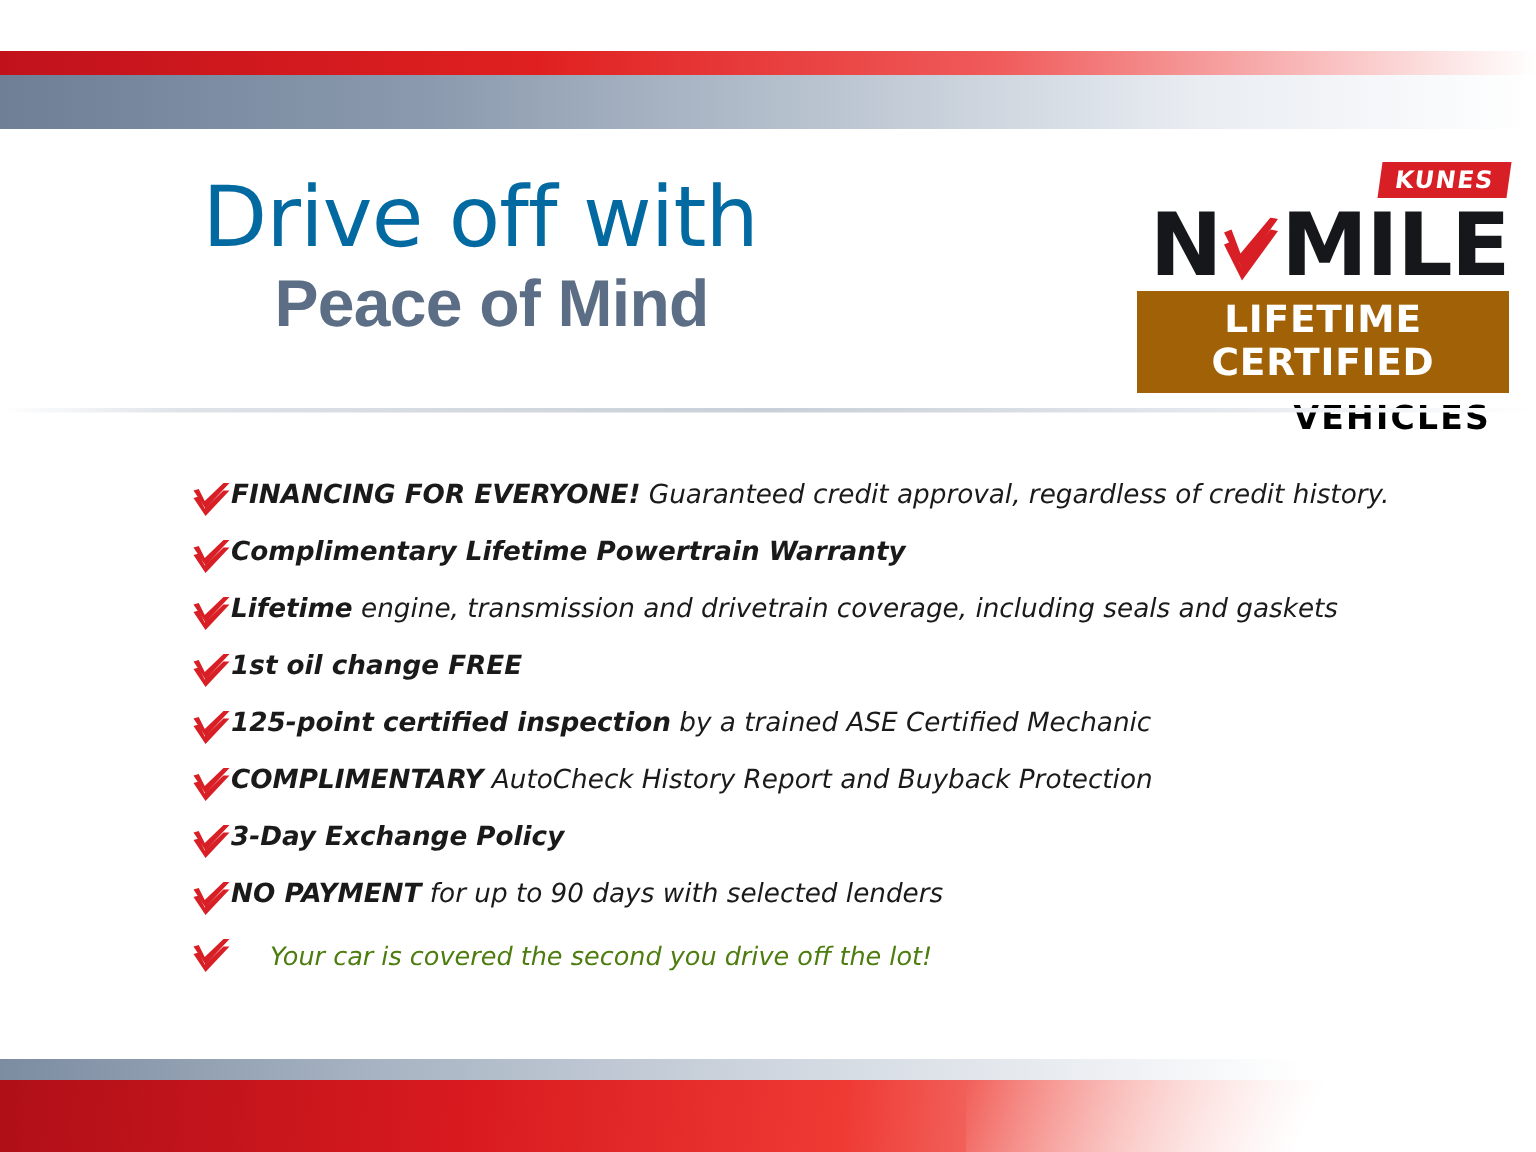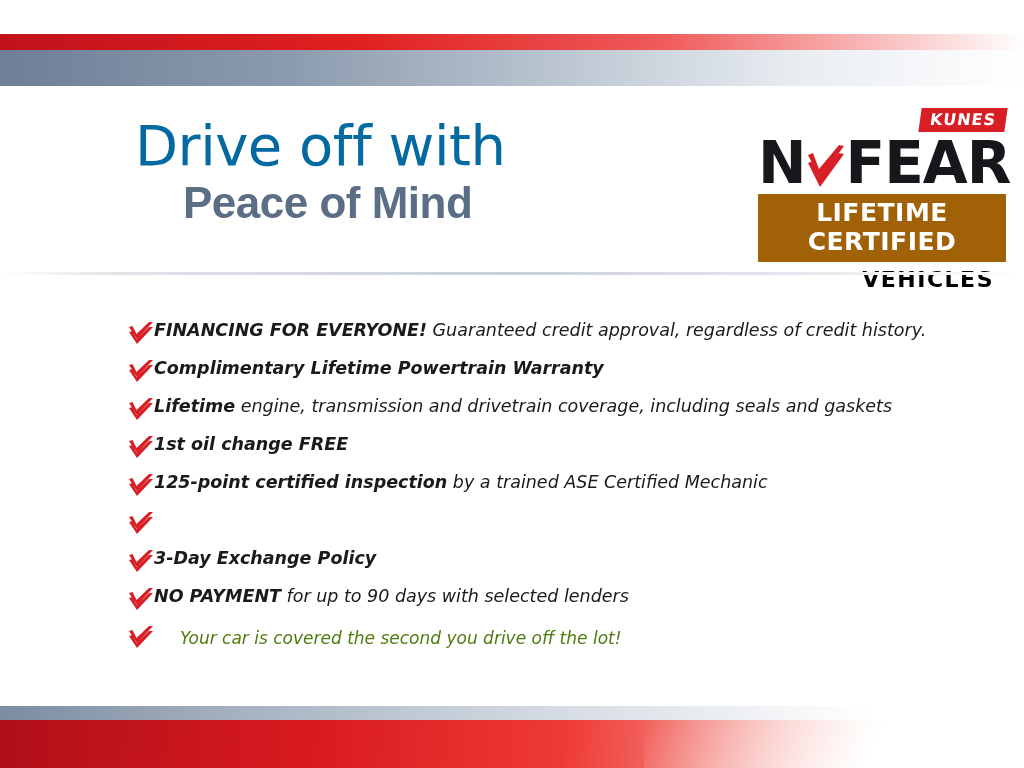--- a/index.html
+++ b/index.html
@@ -225,21 +225,21 @@
     <div class="headline-line1">Drive off with</div>
     <div class="headline-line2">Peace of Mind</div>
   </div>
 
   <div class="logo">
     <span class="logo-kunes">KUNES</span>
     <div class="logo-nofear">
       <span>N</span><span class="check-mark"><svg width="40" height="44" viewBox="0 0 40 44">
             <path d="M2 10 L14 34 L38 1 L33 0 L13 24 L7 8 Z" fill="#d81f26"></path>
             <path d="M2 18 L14 42 L38 9 L33 8 L13 32 L7 16 Z" fill="#d81f26"></path>
-          </svg></span><span>FEAR</span>
+          </svg></span><span>MILE</span>
     </div>
     <span class="logo-lifetime">LIFETIME CERTIFIED</span>
     <span class="logo-vehicles">VEHICLES</span>
   </div>
 
   <div class="header-rule"></div>
 
   <div class="bullets">
 
     <div class="bullet-row">
@@ -280,20 +280,21 @@
             <path d="M1 10 L9 22 L25 5 L21 5 L8.5 17 L4.5 9 Z" fill="#d81f26"></path>
           </svg></span>
       <span class="bullet-text"><b>125-point certified inspection</b><span> by a trained ASE Certified Mechanic</span></span>
     </div>
 
     <div class="bullet-row">
       <span class="bullet-check"><svg width="26" height="22" viewBox="0 0 26 22">
             <path d="M1 5 L9 17 L25 0 L21 0 L8.5 12 L4.5 4 Z" fill="#d81f26"></path>
             <path d="M1 10 L9 22 L25 5 L21 5 L8.5 17 L4.5 9 Z" fill="#d81f26"></path>
           </svg></span>
+      <span class="bullet-text"><b>COMPLIMENTARY</b><span> AutoCheck History Report and Buyback Protection</span></span>
     </div>
 
     <div class="bullet-row">
       <span class="bullet-check"><svg width="26" height="22" viewBox="0 0 26 22">
             <path d="M1 5 L9 17 L25 0 L21 0 L8.5 12 L4.5 4 Z" fill="#d81f26"></path>
             <path d="M1 10 L9 22 L25 5 L21 5 L8.5 17 L4.5 9 Z" fill="#d81f26"></path>
           </svg></span>
       <span class="bullet-text"><b>3-Day Exchange Policy</b><span></span></span>
     </div>
 

